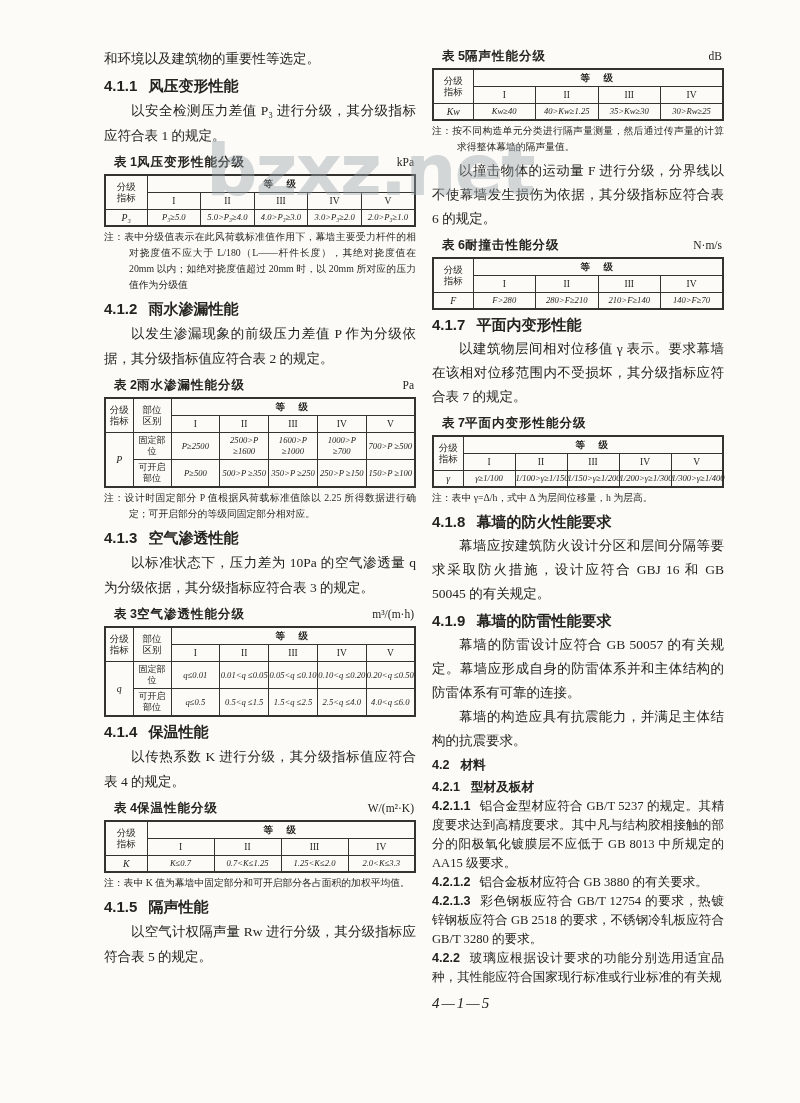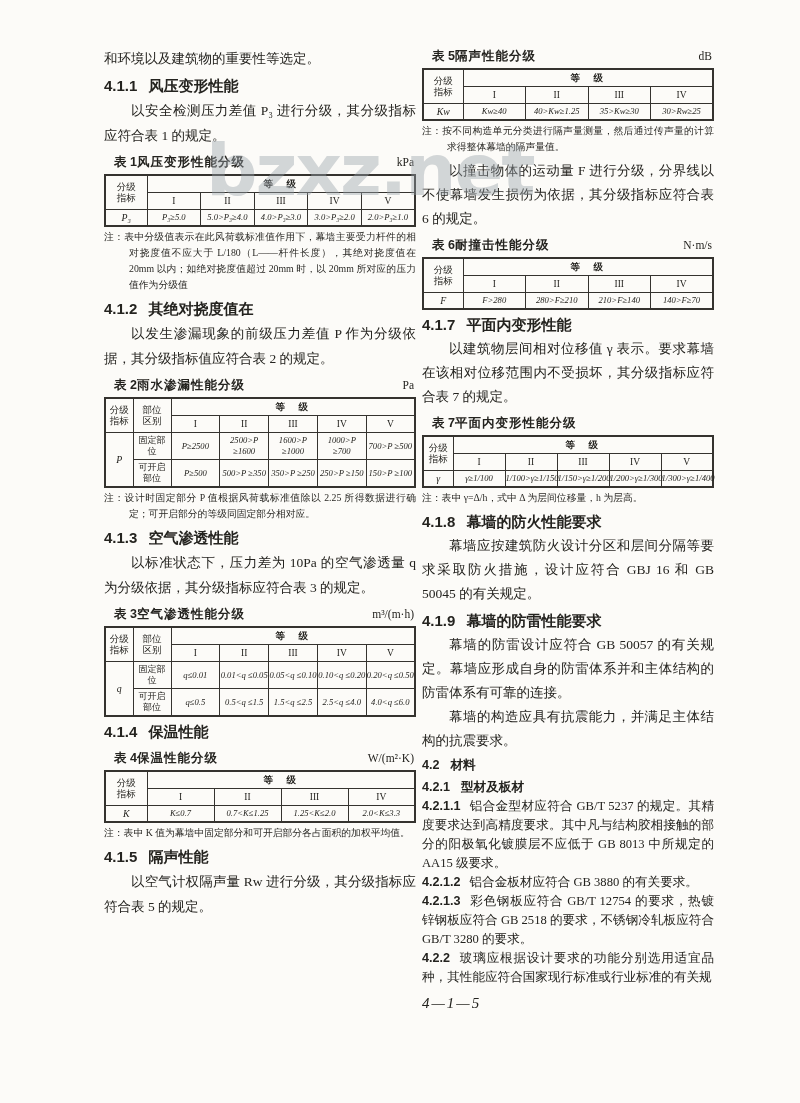--- a/index.html
+++ b/index.html
@@ -2,21 +2,21 @@
 <html><head>
 <meta charset="utf-8">
 <style>
   html,body{margin:0;padding:0;background:#ffffff;}
   .page{
     position:relative;width:800px;height:1103px;overflow:hidden;
     background:#fcfbf8;
     font-family:"Liberation Serif","DejaVu Serif",serif;
     color:#24231f;
   }
-  .content{position:absolute;left:104px;top:46px;width:618px;display:flex;gap:6px;z-index:1;}
+  .content{position:absolute;left:104px;top:46px;width:618px;display:flex;gap:16px;z-index:1;}
   .colL{width:312px;flex:none;}
   .colR{width:292px;flex:none;}
 
   p{margin:0;}
   .line{font-size:13.5px;line-height:25px;text-align:justify;}
   .para{font-size:13.5px;line-height:25px;text-align:justify;text-indent:2em;}
   .colR .para{line-height:24px;}
   .h{font-family:"Liberation Sans","DejaVu Sans",sans-serif;font-weight:bold;
      font-size:15px;line-height:24px;margin-top:3px;}
   .h .hn{margin-right:11px;}
@@ -106,21 +106,21 @@
             <td>5.0&gt;P₃≥4.0</td>
             <td>4.0&gt;P₃≥3.0</td>
             <td>3.0&gt;P₃≥2.0</td>
             <td>2.0&gt;P₃≥1.0</td>
           </tr>
         </tbody>
           </table>
         <div class="note">注：表中分级值表示在此风荷载标准值作用下，幕墙主要受力杆件的相对挠度值不应大于 L/180（L——杆件长度），其绝对挠度值在 20mm 以内；如绝对挠度值超过 20mm 时，以 20mm 所对应的压力值作为分级值</div>
       </div>
 
-      <p class="h"><span class="hn">4.1.2</span><span>其绝对挠度值在</span></p>
+      <p class="h"><span class="hn">4.1.2</span><span>雨水渗漏性能</span></p>
       <p class="para">以发生渗漏现象的前级压力差值 P 作为分级依据，其分级指标值应符合表 2 的规定。</p>
 
       <div>
         <div class="caption">
           <span class="cap-no">表 2</span>
           <span class="cap-title">雨水渗漏性能分级</span>
           <span class="cap-unit">Pa</span>
         </div>
         <table class="tbl">
           <colgroup>
@@ -226,20 +226,21 @@
             <td>0.5&lt;q ≤1.5</td>
             <td>1.5&lt;q ≤2.5</td>
             <td>2.5&lt;q ≤4.0</td>
             <td>4.0&lt;q ≤6.0</td>
           </tr>
         </tbody>
           </table>
       </div>
 
       <p class="h"><span class="hn">4.1.4</span><span>保温性能</span></p>
+      <p class="para">以传热系数 K 进行分级，其分级指标值应符合表 4 的规定。</p>
 
       <div>
         <div class="caption">
           <span class="cap-no">表 4</span>
           <span class="cap-title">保温性能分级</span>
           <span class="cap-unit">W/(m²·K)</span>
         </div>
         <table class="tbl">
           <colgroup>
               <col style="width:42px">

